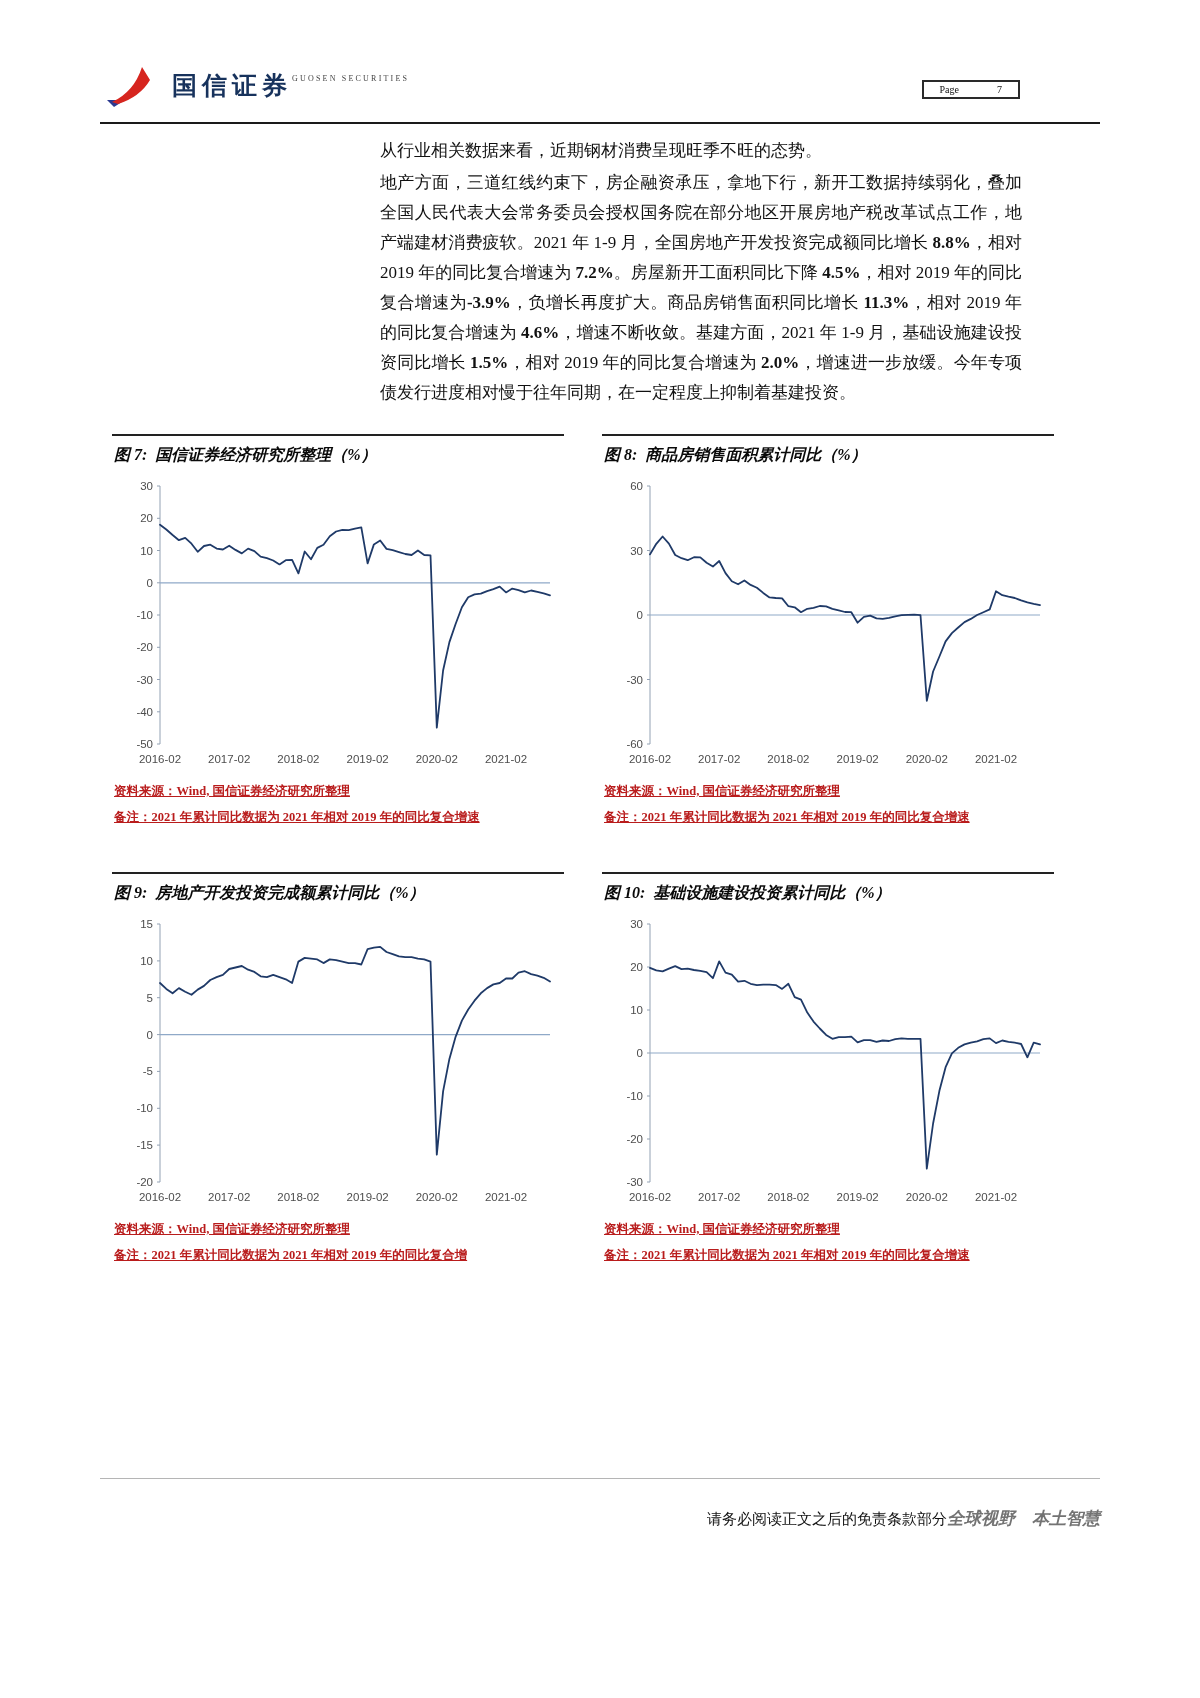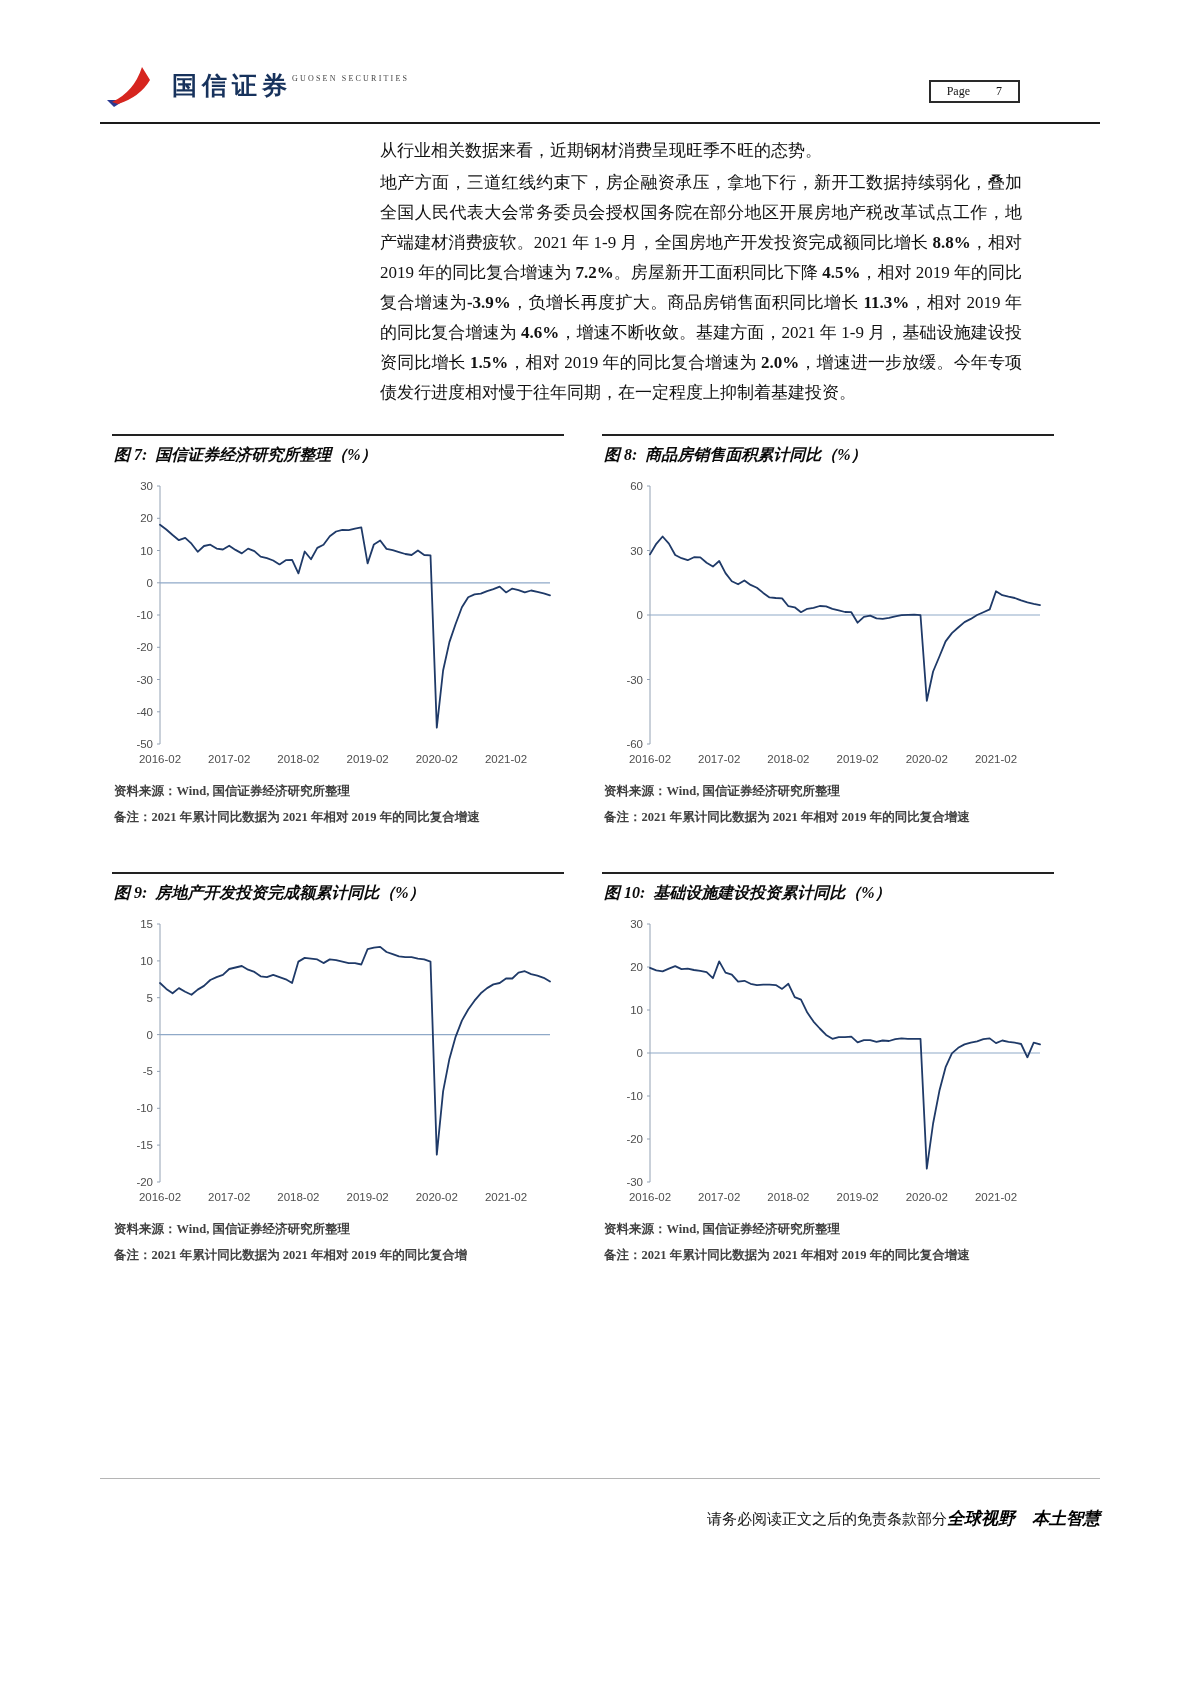--- a/index.html
+++ b/index.html
@@ -12,21 +12,21 @@
   .header {
     position:absolute; top:64px; left:100px; width:1000px; height:58px;
     border-bottom:2px solid #1a1a1a;
   }
   .logo { position:absolute; left:2px; top:0; display:flex; align-items:center; gap:10px; }
   .brand-block { display:flex; flex-direction:row; }
   .brand-name { font-size:25px; font-weight:bold; color:#17325c; letter-spacing:5px; line-height:1.1; }
   .brand-sub { font-size:8px; color:#444; letter-spacing:2.2px; margin-top:2px; }
   .page-box {
     position:absolute; right:80px; top:16px; border:2px solid #2a2a2a;
-    padding:2px 16px; font-size:12px; display:flex; gap:26px; background:#fff;
+    padding:2px 16px; font-size:10px; display:flex; gap:38px; background:#fff;
   }
   
   .content { position:absolute; top:126px; left:0; width:1200px; }
   .text-col { margin-left:380px; width:642px; text-align:justify; }
   .para { font-size:17px; line-height:30px; margin:0; }
   .para b { font-weight:bold;margin-top:45px; }
   .p1 { margin-top:8px; }
   .section-heading {
     margin:46px 0 0 0; font-size:19px; font-weight:bold; font-style:italic; color:#000;
   }
@@ -40,30 +40,30 @@
   }
   .figure { width:452px; }
   .figure-title {
     margin:0; border-top:2px solid #222; padding:9px 2px 4px 2px;
     font-size:16px; font-weight:bold; font-style:italic; color:#0a0a0a;
     display:flex; gap:8px;
   }
   svg.chart { display:block; margin-top:4px; }
   svg text { font-family:"Liberation Sans","DejaVu Sans",sans-serif; }
   .figure-source, .figure-note {
-    margin:9px 0 0 2px; font-size:12.5px; font-weight:600; color:#404040;
+    margin:9px 0 0 2px; font-size:12.5px; font-weight:600; color:#b91c1c;text-decoration:underline;
   }
   
   .footer {
     position:absolute; top:1478px; left:100px; width:1000px;
     border-top:1px solid #b5b5b5; padding-top:28px;
     display:flex; justify-content:flex-end; align-items:baseline;
   }
   .disclaimer { font-size:15px; color:#111; }
-  .slogan { font-size:17px; font-weight:bold; font-style:italic; color:#000000; }
+  .slogan { font-size:17px; font-weight:bold; font-style:italic; color:#737373; }
 </style>
 </head>
 <body>
 
 <div class="page">
 
   <div class="header">
     <div class="logo">
       <svg width="60" height="44" viewBox="0 0 60 44">
         <path d="M5 36 L23 36 L12 43 Z" fill="#2b3990"></path>

